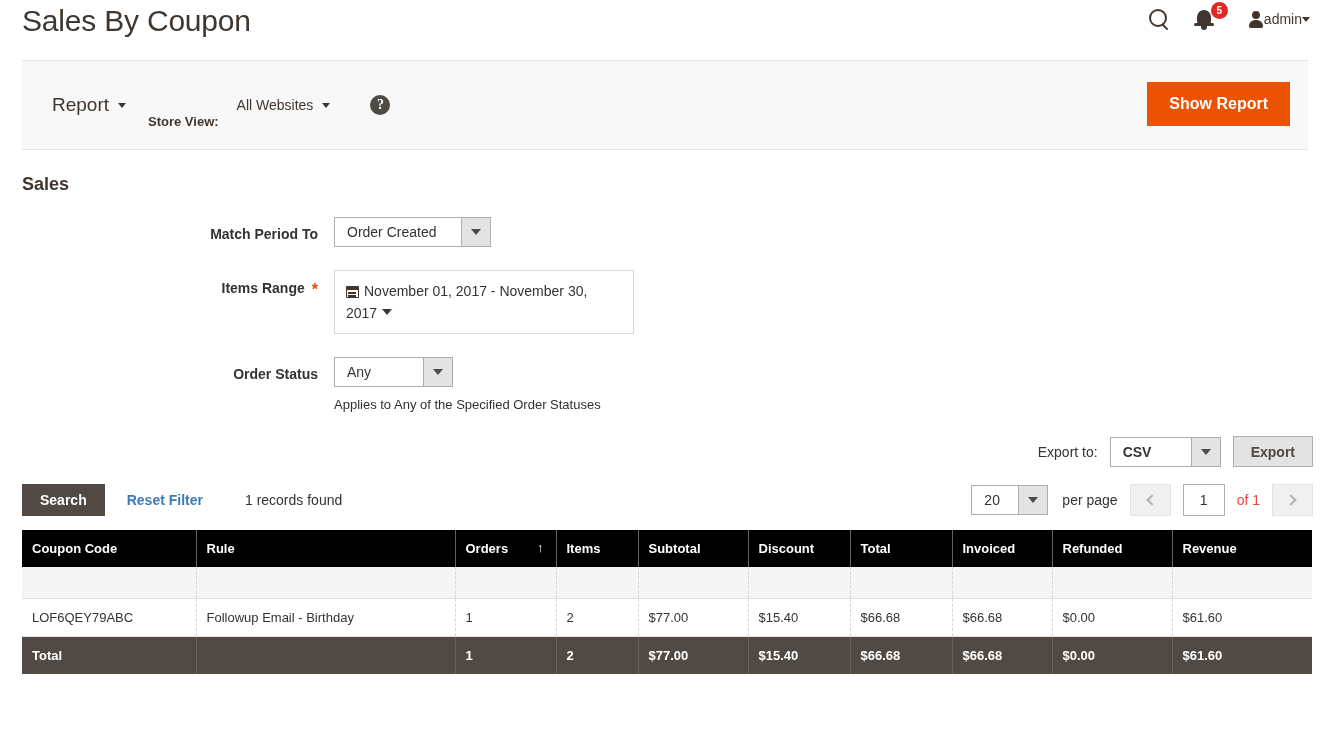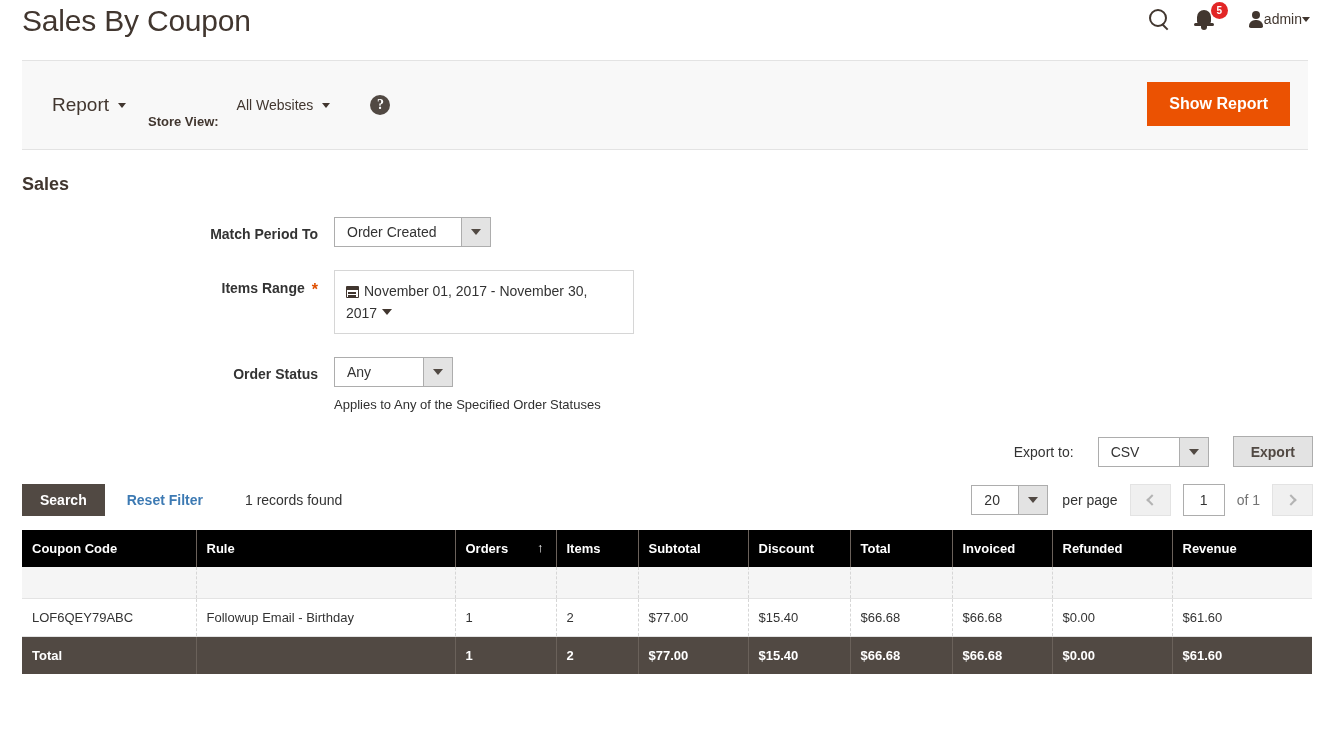--- a/index.html
+++ b/index.html
@@ -308,25 +308,25 @@
     margin-top: 10px;
     font-size: 13px;
     color: #303030;
   }
 
   
   .export-row {
     display: flex;
     align-items: center;
     justify-content: flex-end;
-    gap: 24px;
+    gap: 12px;
     margin: 24px 17px 0 0;
   }
   .export-label { font-size: 14px; color: #333; }
-  .w-export { min-width: 110px; }
+  .w-export { min-width: 110px; font-weight: bold; }
   .w-export .sel-text { width: 80px; }
   .export-btn {
     border: 1px solid #adadad;
     background: #e3e3e3;
     color: #514943;
     font-size: 14px;
     font-weight: bold;
     padding: 0 17px;
     height: 31px;
     cursor: pointer;
@@ -391,21 +391,21 @@
   .chev-right { transform: rotate(45deg); margin-right: 3px; }
   .page-input {
     width: 42px; height: 32px;
     border: 1px solid #adadad;
     background: #fff;
     text-align: center;
     font-size: 14px;
     color: #333;
     font-family: "Liberation Sans", sans-serif;
   }
-  .of-text { font-size: 14px; color: #737373; }
+  .of-text { font-size: 14px; color: #ef4444; }
 
   
   .grid-wrap { margin: 13px 18px 0 22px; }
   table.grid {
     width: 100%;
     border-collapse: collapse;
     table-layout: fixed;
     font-size: 13px;
   }
   table.grid th {

